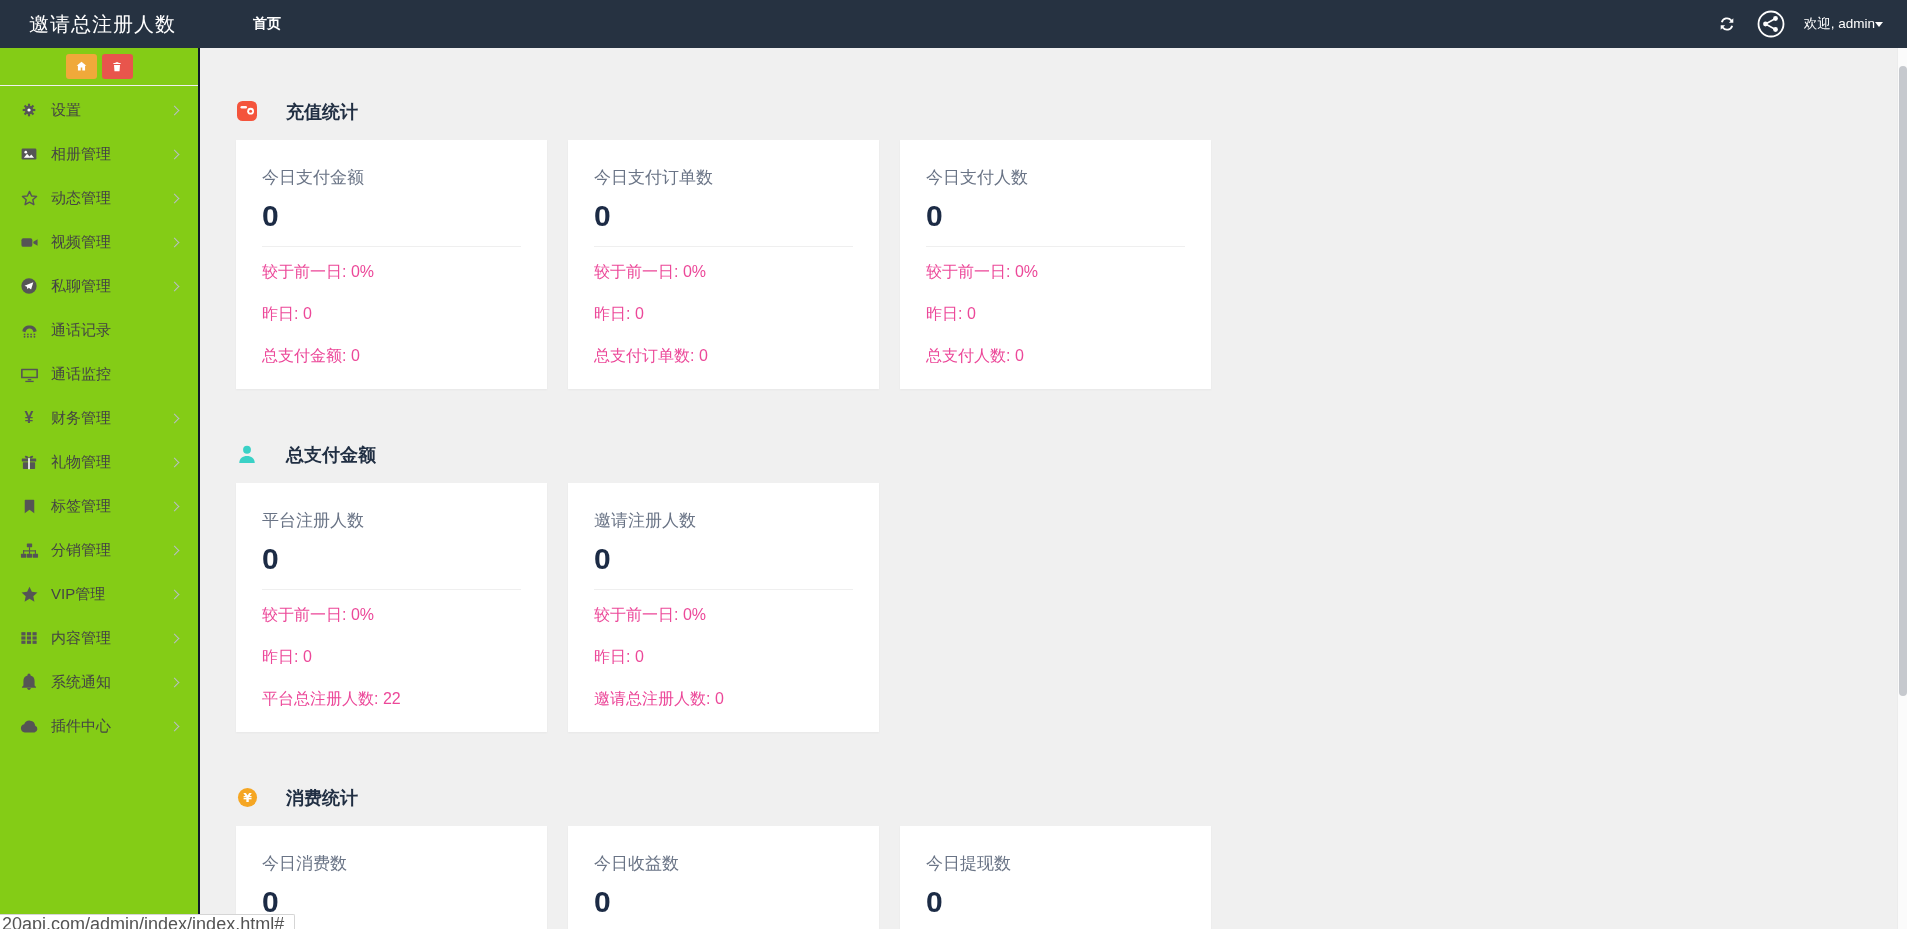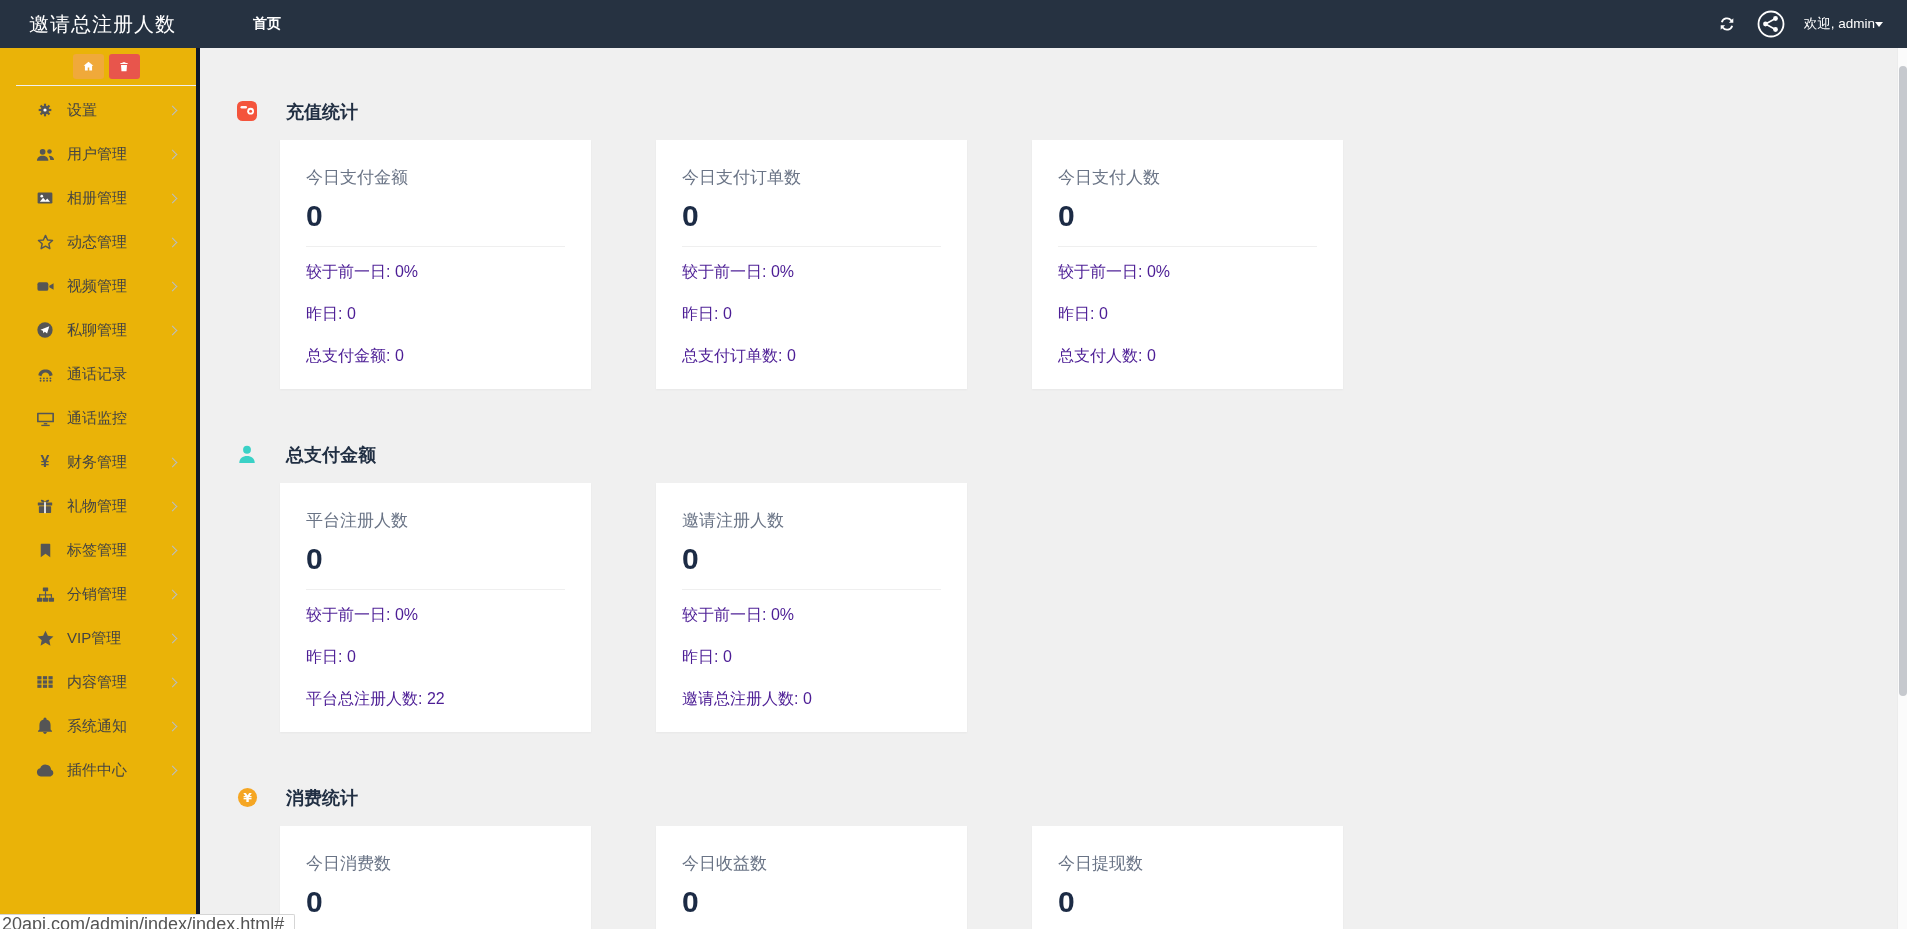--- a/index.html
+++ b/index.html
@@ -12,22 +12,22 @@
   .brand { font-size:20px; padding:0 26px 0 29px; letter-spacing:1px; width:237px; white-space:nowrap; }
   .nav-item { font-size:14px; height:48px; display:flex; align-items:center; padding:0 16px; cursor:pointer;font-weight:bold; }
   .nav-right { margin-left:auto; display:flex; align-items:center; gap:18px; padding-right:24px; }
   .icon-btn { width:22px; height:22px; display:flex; align-items:center; justify-content:center; cursor:pointer; }
   .avatar { width:30px; height:30px; border-radius:50%; display:flex; align-items:center; justify-content:center; cursor:pointer; }
   .welcome { font-size:13.5px; display:flex; align-items:center; cursor:pointer; white-space:nowrap; }
   .caret-down { width:0; height:0; border-left:4.5px solid transparent; border-right:4.5px solid transparent;
     border-top:5px solid #fff; display:inline-block; }
 
   
-  .sidebar { position:absolute; top:48px; left:0; bottom:0; width:200px; background:#eab308;
-    border-right:4px solid #0f172a; z-index:20;padding-left:16px; }
+  .sidebar { position:absolute; top:48px; left:0; bottom:0; width:200px; background:#84cc16;
+    border-right:2px solid #0f172a; z-index:20; }
   .side-toolbar { height:38px; display:flex; align-items:center; justify-content:center; gap:5px;
     border-bottom:1px solid #f0f0f0; }
   .tool-btn { width:31px; height:25px; border:none; border-radius:3px; display:flex; align-items:center;
     justify-content:center; cursor:pointer; }
   .tool-btn.home { background:#f0a93a; }
   .tool-btn.trash { background:#e8554c; }
   .menu { padding-top:2px; }
   .menu-item { height:44px; display:flex; align-items:center; padding:0 16px 0 18px;
     font-size:15px; color:#444; cursor:pointer; }
   .mi-icon { width:22px; height:20px; margin-right:11px; display:flex; align-items:center; justify-content:center;
@@ -38,25 +38,25 @@
     transform:rotate(45deg); flex:none; margin-right:4px; }
 
   
   .main { position:absolute; top:48px; left:200px; right:0; bottom:0; overflow:hidden;
     padding:52px 0 0 36px; background:#f0f0f0; }
   .section { margin-bottom:54px; }
   .section-header { display:flex; gap:28px; margin-bottom:16px; }
   .sec-icon { width:22px; height:22px; display:flex; align-items:center; justify-content:center; flex:none; }
   .sec-title { font-size:18px; font-weight:bold; color:#212f43; }
   .cards { display:flex; gap:21px; }
-  .card { width:311px; background:#fff; padding:26px 26px 12px; box-shadow:0 1px 2px rgba(0,0,0,.04); flex:none;margin-left:44px; }
+  .card { width:311px; background:#fff; padding:26px 26px 12px; box-shadow:0 1px 2px rgba(0,0,0,.04); flex:none; }
   .card-title { font-size:17px; color:#6a7486; }
   .card-value { font-size:30px; font-weight:bold; color:#1c2b45; margin:10px 0 13px; }
   .card-divider { border-top:1px solid #efefef; margin-bottom:4px; }
-  .card-row { font-size:16px; color:#4c1d95; line-height:42px; height:42px; white-space:nowrap; }
+  .card-row { font-size:16px; color:#ec4899; line-height:42px; height:42px; white-space:nowrap; }
 
   
   .scrollbar { position:absolute; top:48px; right:0; bottom:0; width:10px; background:#fbfbfb;
     border-left:1px solid #ececec; z-index:40; }
   .scroll-thumb { position:absolute; top:18px; left:1px; width:8px; height:630px; background:#c6c9ce; border-radius:4px; }
 
   
   .status-bubble { position:absolute; left:0; bottom:0; height:15px; overflow:hidden; background:#fff;
     border:1px solid #d5d5d5; border-left:none; border-bottom:none; border-top-right-radius:2px;
     padding:2px 10px 0 2px; font-size:18px; line-height:15px; color:#545454; z-index:50; white-space:nowrap; }
@@ -117,32 +117,20 @@
             <rect x="8.8" y="3" width="2.4" height="14" transform="rotate(90 10 10)"></rect>
             <rect x="8.8" y="3" width="2.4" height="14" transform="rotate(135 10 10)"></rect>
             <circle cx="10" cy="10" r="4.6"></circle>
             <circle cx="10" cy="10" r="1.8" fill="#fff"></circle>
           </svg>
       </span>
       <span class="mi-label">设置</span>
       <span class="chevron"></span>
     </div>
 
-    <div class="menu-item">
-      <span class="mi-icon">
-        <svg viewBox="0 0 20 20" width="19" height="19" fill="#555">
-            <circle cx="7" cy="7.2" r="3"></circle>
-            <path d="M1 16.5c0-3.2 2.7-5.2 6-5.2s6 2 6 5.2z"></path>
-            <circle cx="14.2" cy="6.8" r="2.4"></circle>
-            <path d="M13.4 11.3c3-.3 5.6 1.5 5.6 4.4h-3.9c-.2-1.7-.8-3.2-1.7-4.4z"></path>
-          </svg>
-      </span>
-      <span class="mi-label">用户管理</span>
-      <span class="chevron"></span>
-    </div>
 
     <div class="menu-item">
       <span class="mi-icon">
         <svg viewBox="0 0 20 20" width="18" height="18">
             <rect x="1.8" y="3.8" width="16.4" height="12.4" rx="1.4" fill="#555"></rect>
             <circle cx="6.4" cy="8" r="1.5" fill="#fff"></circle>
             <path fill="#fff" d="M4.3 14.2l3.6-4.6 2.7 3.1 1.9-2.1 3.1 3.6z"></path>
           </svg>
       </span>
       <span class="mi-label">相册管理</span>

